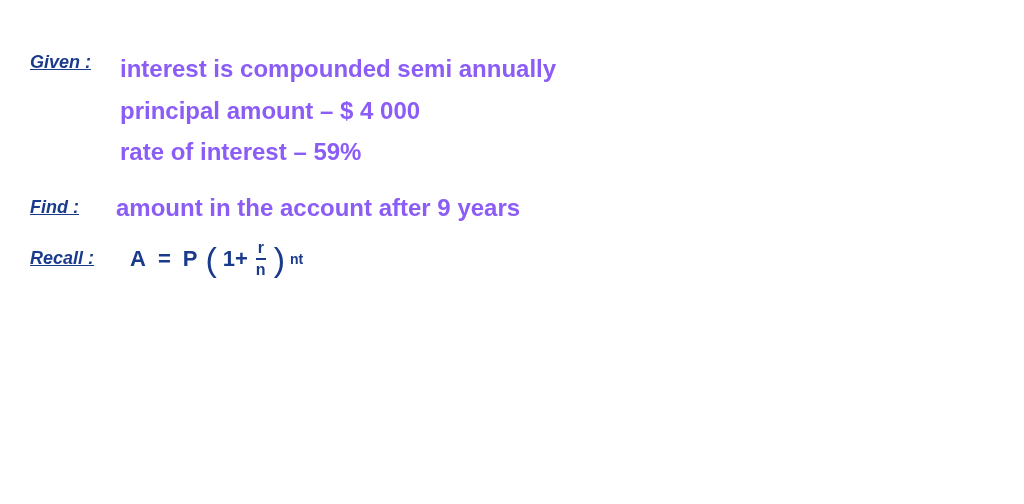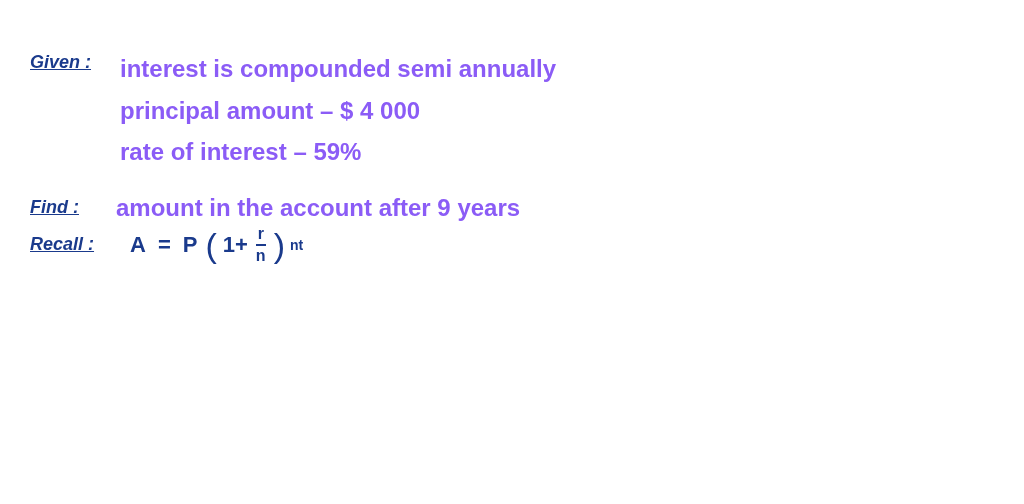--- a/index.html
+++ b/index.html
@@ -62,21 +62,21 @@
     }
 
     .find-section {
       margin-top: 22px;
       display: flex;
       align-items: center;
       gap: 16px;
     }
 
     .recall-section {
-      margin-top: 0;
+      margin-top: 14px;
       display: flex;
       align-items: center;
       gap: 30px;
     }
 
     .formula {
       font-size: 22px;
       color: #1a3a8c;
       font-weight: 600;
       display: flex;

